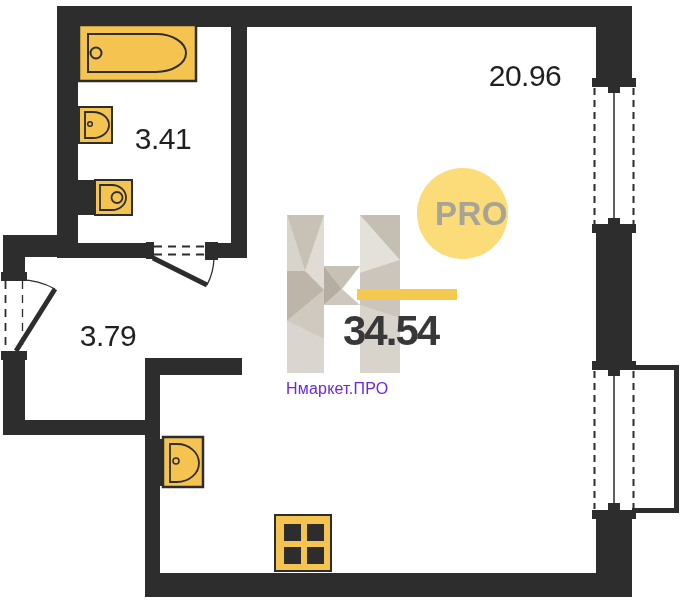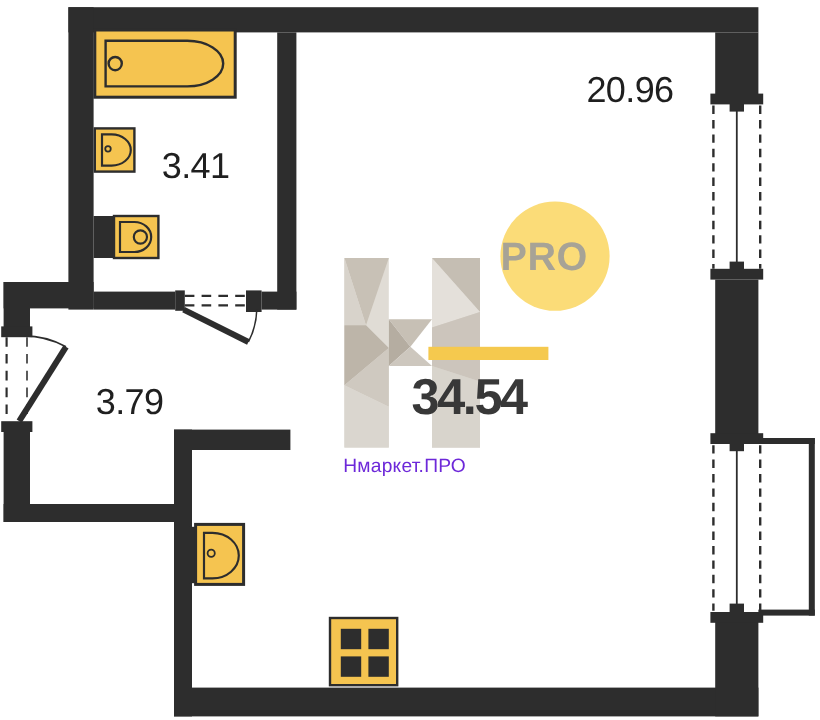--- a/index.html
+++ b/index.html
@@ -30,21 +30,21 @@
   }
   .brand-label{
     position:absolute;left:286px;top:381px;
     font-size:16px;color:#6d28d9;letter-spacing:0.2px;
     line-height:1;white-space:nowrap;
   }
   .pro-badge{
     position:absolute;left:417px;top:168px;
     width:91px;height:91px;border-radius:50%;
     background:#fbdc78;
-    display:flex;align-items:center;justify-content:flex-start;
+    display:flex;align-items:center;justify-content:flex-end;
     font-size:33px;font-weight:700;color:#a7a396;
     letter-spacing:0.5px;
   }
 </style>
 </head>
 <body>
 
 <div class="stage">
 
   <svg width="683" height="600" viewBox="0 0 683 600">

